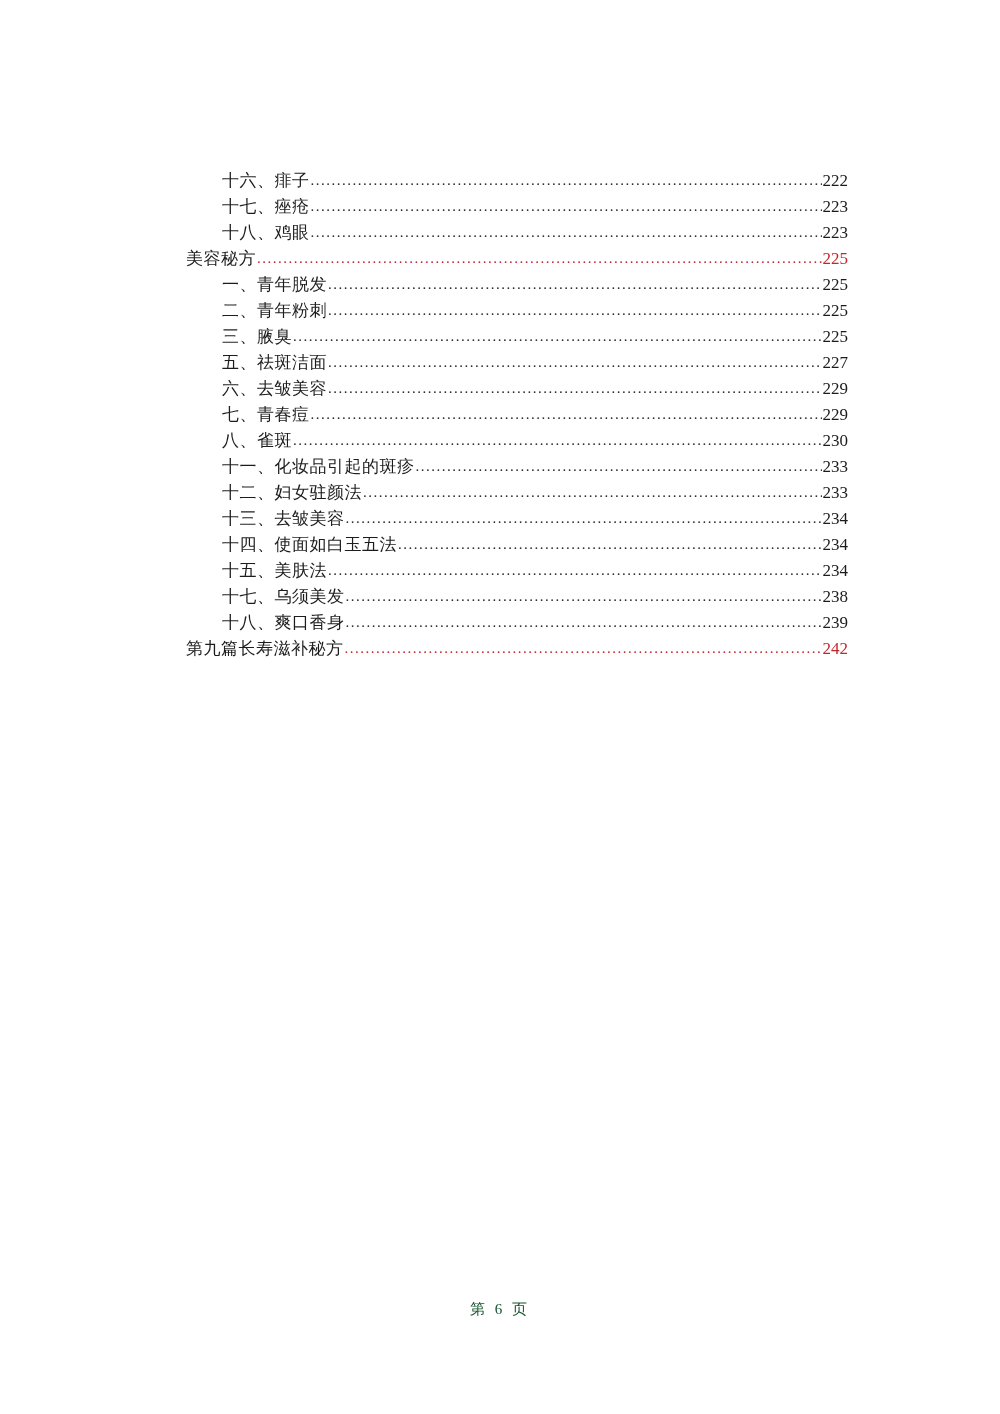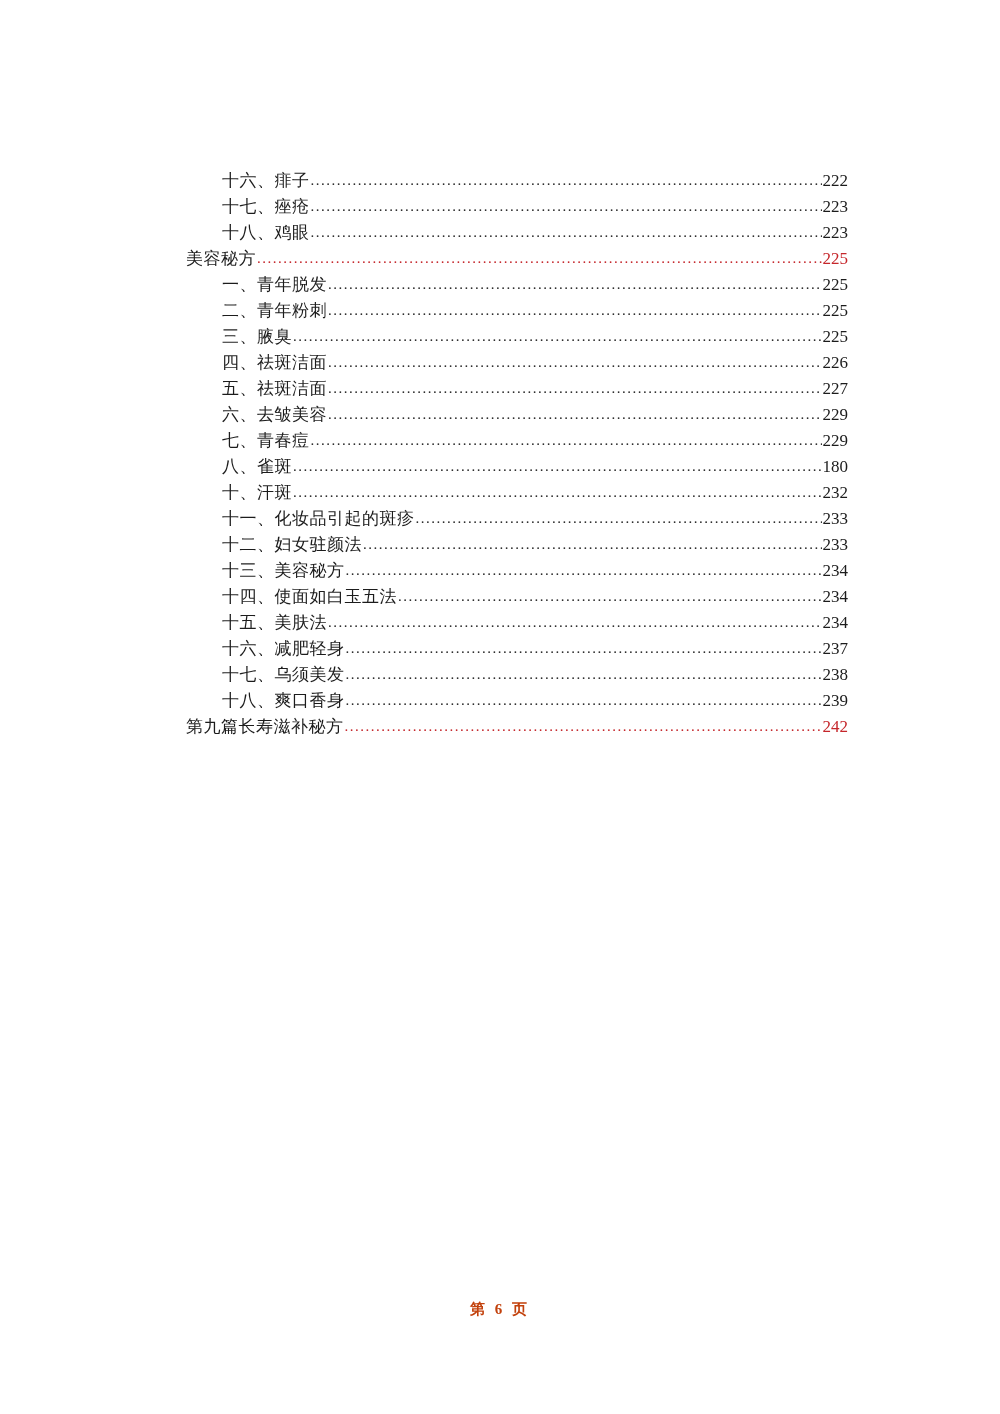--- a/index.html
+++ b/index.html
@@ -56,22 +56,21 @@
   .toc-row.red .toc-page { color: #c5262b; }
   .toc-row.red .toc-dots::after { color: #c5262b; }
   .page-footer {
     position: absolute;
     left: 0;
     top: 1300px;
     width: 100%;
     text-align: center;
     font-size: 15px;
     letter-spacing: 3px;
-    color: #c2410c;
-    font-weight: bold;
+    color: #14532d;
   }
 </style>
 </head>
 <body>
 
 <div class="toc-container">
 
 <div class="toc-row lvl1">
     <span class="toc-title">十六、痱子</span>
     <span class="toc-dots"></span>
@@ -101,78 +100,63 @@
     <span class="toc-title">二、青年粉刺</span>
     <span class="toc-dots"></span>
     <span class="toc-page">225</span>
   </div>
     <div class="toc-row lvl1">
     <span class="toc-title">三、腋臭</span>
     <span class="toc-dots"></span>
     <span class="toc-page">225</span>
   </div>
     <div class="toc-row lvl1">
-    <span class="toc-title">四、祛斑洁面</span>
-    <span class="toc-dots"></span>
-    <span class="toc-page">226</span>
-  </div>
-    <div class="toc-row lvl1">
     <span class="toc-title">五、祛斑洁面</span>
     <span class="toc-dots"></span>
     <span class="toc-page">227</span>
   </div>
     <div class="toc-row lvl1">
     <span class="toc-title">六、去皱美容</span>
     <span class="toc-dots"></span>
     <span class="toc-page">229</span>
   </div>
     <div class="toc-row lvl1">
     <span class="toc-title">七、青春痘</span>
     <span class="toc-dots"></span>
     <span class="toc-page">229</span>
   </div>
     <div class="toc-row lvl1">
     <span class="toc-title">八、雀斑</span>
     <span class="toc-dots"></span>
-    <span class="toc-page">180</span>
-  </div>
-    <div class="toc-row lvl1">
-    <span class="toc-title">十、汗斑</span>
-    <span class="toc-dots"></span>
-    <span class="toc-page">232</span>
+    <span class="toc-page">230</span>
   </div>
     <div class="toc-row lvl1">
     <span class="toc-title">十一、化妆品引起的斑疹</span>
     <span class="toc-dots"></span>
     <span class="toc-page">233</span>
   </div>
     <div class="toc-row lvl1">
     <span class="toc-title">十二、妇女驻颜法</span>
     <span class="toc-dots"></span>
     <span class="toc-page">233</span>
   </div>
     <div class="toc-row lvl1">
-    <span class="toc-title">十三、美容秘方</span>
+    <span class="toc-title">十三、去皱美容</span>
     <span class="toc-dots"></span>
     <span class="toc-page">234</span>
   </div>
     <div class="toc-row lvl1">
     <span class="toc-title">十四、使面如白玉五法</span>
     <span class="toc-dots"></span>
     <span class="toc-page">234</span>
   </div>
     <div class="toc-row lvl1">
     <span class="toc-title">十五、美肤法</span>
     <span class="toc-dots"></span>
     <span class="toc-page">234</span>
-  </div>
-    <div class="toc-row lvl1">
-    <span class="toc-title">十六、减肥轻身</span>
-    <span class="toc-dots"></span>
-    <span class="toc-page">237</span>
   </div>
     <div class="toc-row lvl1">
     <span class="toc-title">十七、乌须美发</span>
     <span class="toc-dots"></span>
     <span class="toc-page">238</span>
   </div>
     <div class="toc-row lvl1">
     <span class="toc-title">十八、爽口香身</span>
     <span class="toc-dots"></span>
     <span class="toc-page">239</span>

